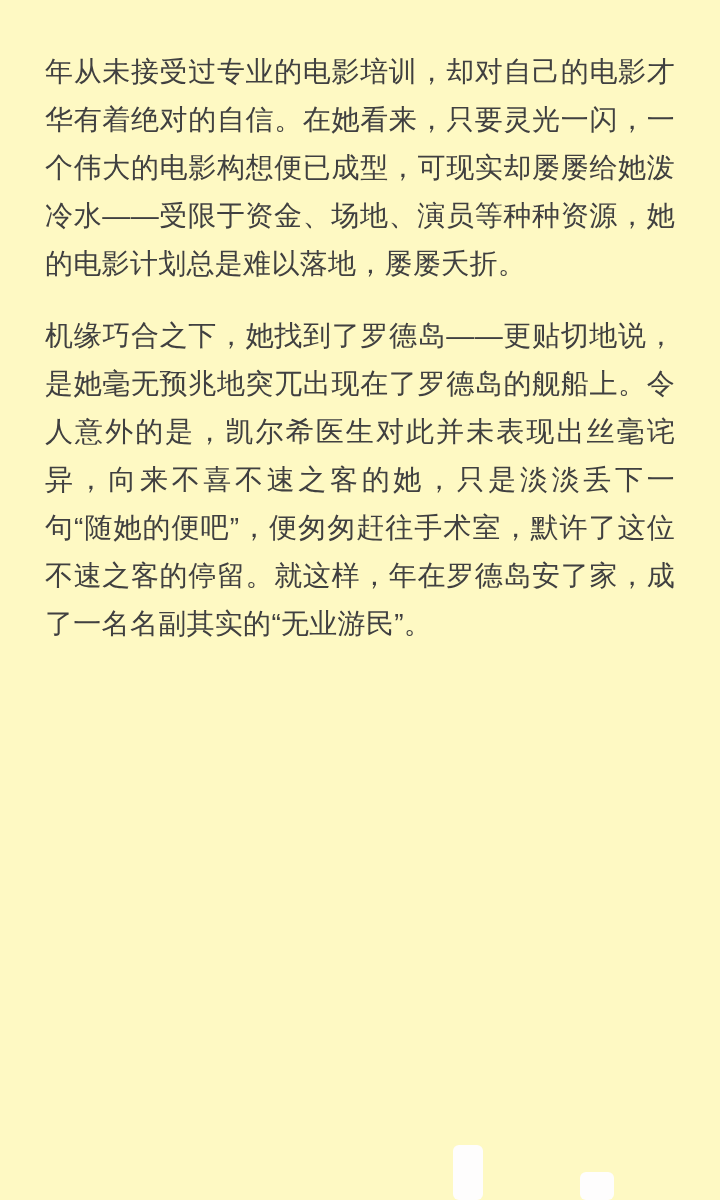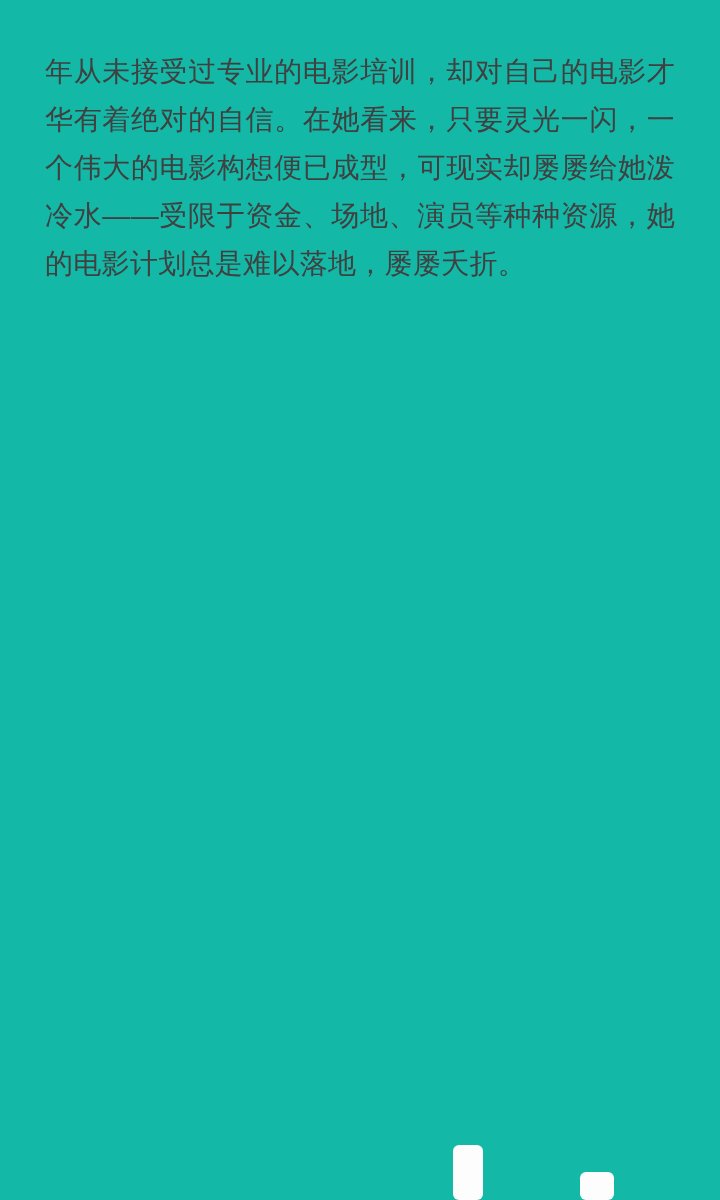--- a/index.html
+++ b/index.html
@@ -3,21 +3,21 @@
 <meta charset="utf-8">
 <style>
   * { margin: 0; padding: 0; box-sizing: border-box; }
   html, body {
     font-family: "Liberation Sans", "DejaVu Sans", sans-serif;
   }
   .screen {
     position: relative;
     width: 720px;
     height: 1200px;
-    background: #14b8a6;
+    background: #fef9c3;
     overflow: hidden;
   }
   .article {
     padding: 48px 45px 0 45px;
   }
   .article p {
     font-size: 28px;
     line-height: 48px;
     letter-spacing: 0.3px;
     color: #404040;
@@ -33,16 +33,17 @@
   }
   .faint-shape.s1 { left: 453px; top: 1145px; width: 30px; height: 55px; }
   .faint-shape.s2 { left: 580px; top: 1172px; width: 34px; height: 28px; }
 </style>
 </head>
 <body>
 
 <div class="screen">
   <div class="article">
     <p>年从未接受过专业的电影培训，却对自己的电影才华有着绝对的自信。在她看来，只要灵光一闪，一个伟大的电影构想便已成型，可现实却屡屡给她泼冷水——受限于资金、场地、演员等种种资源，她的电影计划总是难以落地，屡屡夭折。</p>
+    <p>机缘巧合之下，她找到了罗德岛——更贴切地说，是她毫无预兆地突兀出现在了罗德岛的舰船上。令人意外的是，凯尔希医生对此并未表现出丝毫诧异，向来不喜不速之客的她，只是淡淡丢下一句“随她的便吧”，便匆匆赶往手术室，默许了这位不速之客的停留。就这样，年在罗德岛安了家，成了一名名副其实的“无业游民”。</p>
   </div>
   <div class="faint-shape s1"></div>
   <div class="faint-shape s2"></div>
 </div>
 
 </body></html>

